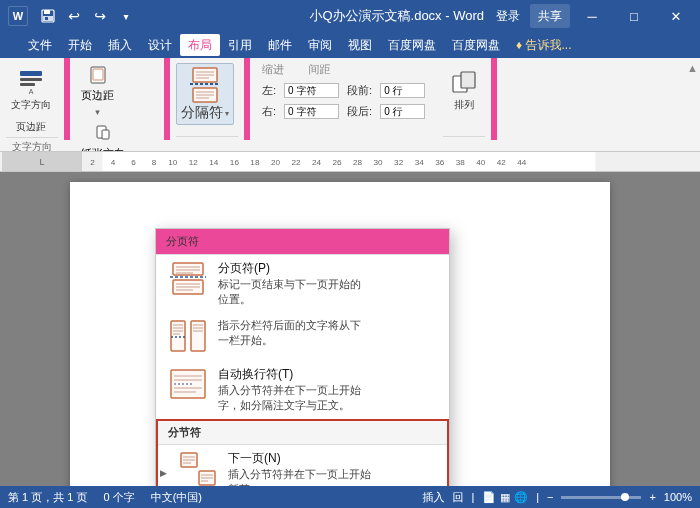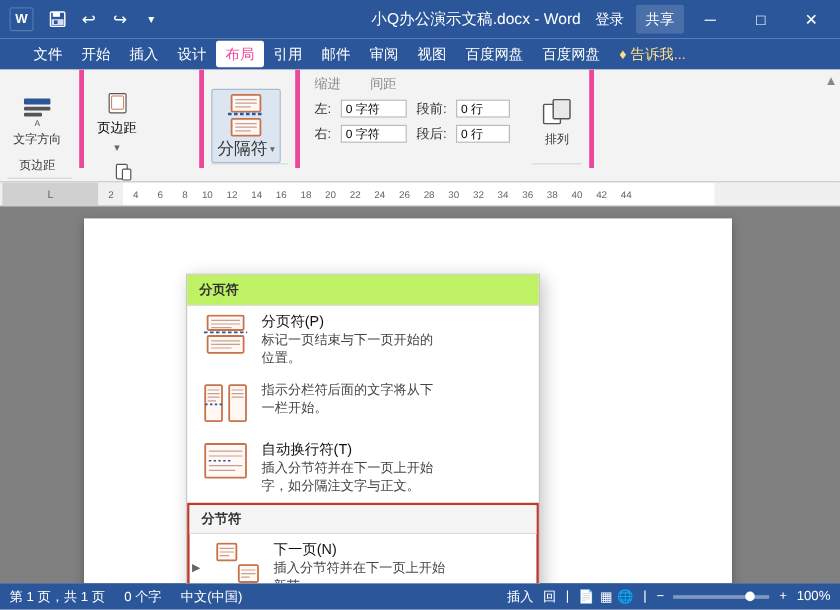--- a/index.html
+++ b/index.html
@@ -137,24 +137,24 @@
       left: 155px;
       width: 295px;
       background: white;
       border: 1px solid #c8c8c8;
       box-shadow: 3px 4px 14px rgba(0,0,0,0.25);
       z-index: 200;
       font-size: 12px;
     }
     .fd-header {
       padding: 5px 10px;
-      font-weight: bold;
+      font-weight: normal;
       font-size: 11px;
       color: #333;
-      background: #bef264;
+      background: #ec4899;
       border-bottom: 1px solid #ddd;
     }
     .fd-item {
       display: flex; align-items: flex-start;
       padding: 5px 10px; gap: 8px;
       cursor: pointer;
     }
     .fd-icon { width: 44px; height: 38px; flex-shrink: 0; display:flex; align-items:center; justify-content:center; }
     .fd-text .fd-title { font-weight: normal; color: #111; }
     .fd-text .fd-desc { color: #444; font-size: 11px; line-height: 1.4; }
@@ -164,22 +164,22 @@
       margin: 0;
     }
     .fd-sub-header {
       padding: 4px 10px;
       font-weight: bold; font-size: 11px; color: #333;
       background: #f5f5f5;
       border-bottom: 1px solid #ddd;
     }
     .ribbon-group {
       display: flex; flex-direction: column;
-      height: 82px; padding: 16px 6px 0;
-      border-right: 4px solid #ec4899;
+      height: 82px; padding: 5px 6px 0;
+      border-right: 6px solid #ec4899;
       align-items: flex-start;
     }
     .ribbon-group-label {
       font-size: 10px; color: #666;
       text-align: center; width: 100%;
       margin-top: auto; padding-top: 2px;
       border-top: 1px solid #d8d8d8;
       padding-bottom: 1px;
     }
     .rg-content { display: flex; flex: 1; gap: 2px; align-items: flex-start; }

